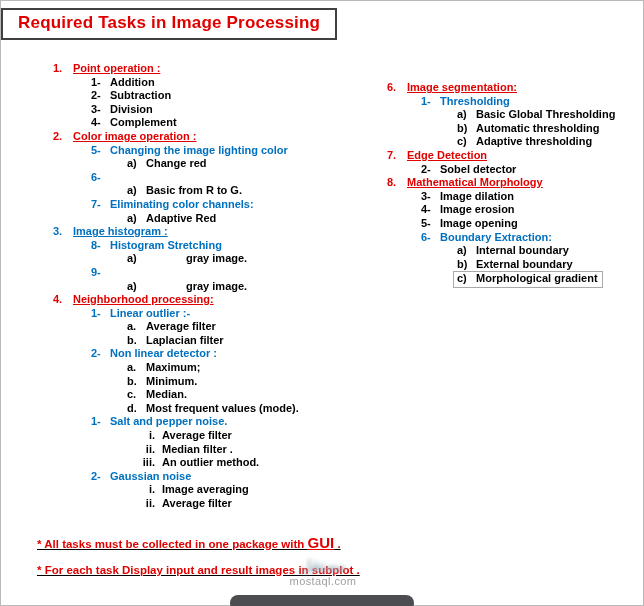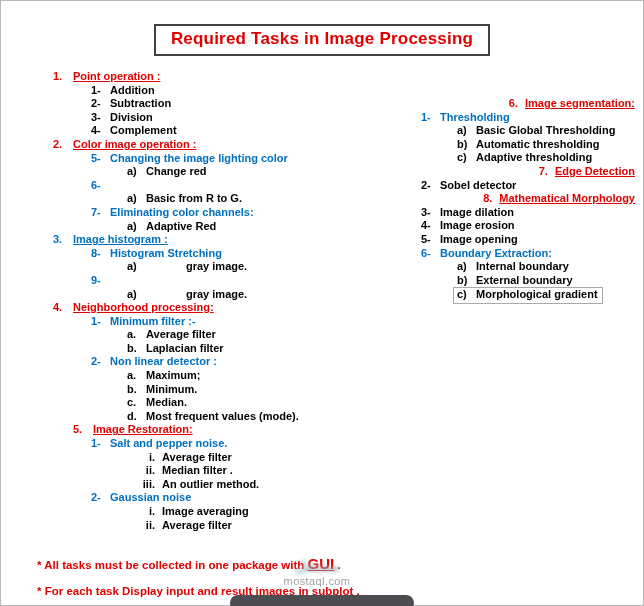--- a/index.html
+++ b/index.html
@@ -8,41 +8,41 @@
     background: #ffffff;
     font-family: "Liberation Sans", sans-serif;
     position: relative;
     overflow: hidden;
   }
   .page {
     position: absolute; inset: 0;
     border: 1px solid #b9b9b9;
     background: #ffffff;
   }
-  .title-wrap { text-align: center; padding-top: 7px; margin-top: 16px; }
+  .title-wrap { text-align: left; padding-top: 7px; }
   .title-box {
     display: inline-block;
     border: 2px solid #404040;
     padding: 3px 15px 5px;
     color: var(--red, #e10000);
     font-size: 17px;
     font-weight: 700;
     letter-spacing: .2px;
   }
   .content {
     display: flex;
     align-items: flex-start;
     padding: 14px 0 0 36px;
   }
   .col { font-size: 11px; line-height: 13.6px; font-weight: 700; }
-  .col--left  { width: 348px; }
+  .col--left  { width: 348px; margin-top: 8px; }
   .col--right { width: 250px; margin-top: 27px; }
 
   .sec-head { margin-left: 16px; }
-  .col--right .sec-head { margin-left: 2px; text-align: right; }
+  .col--right .sec-head { margin-left: 2px; }
   .sec-head.indent { margin-left: 36px; }
   .sec-num { display: inline-block; min-width: 13px; margin-right: 7px; }
   .sec-title { text-decoration: underline; }
 
   .item { display: flex; }
   .item .marker { min-width: 17px; margin-right: 2px; flex: none; }
   .item.l1 { margin-left: 54px; }
   .item.l2 { margin-left: 90px; }
   .item.rom { margin-left: 96px; }
   .item.rom .marker { min-width: 22px; text-align: right; margin-right: 7px; }
@@ -54,32 +54,32 @@
   .c-blue  { color: var(--blue, #0070c0); }
   .c-black { color: var(--black, #000000); }
 
   .boxed {
     display: inline-flex;
     border: 1px solid #a9a9a9;
     padding: 0 4px 1px 3px;
     margin-left: -4px;
   }
 
-  .footnotes { margin: 24px 0 0 36px; }
+  .footnotes { margin: 24px 0 0 36px; text-decoration: underline; }
   .footnote {
     color: var(--red, #e10000);
     font-weight: 700;
     font-size: 11.5px;
     line-height: 15px;
     margin-bottom: 11px;
   }
   .fn-gui { font-size: 15px; text-decoration: underline; }
 
   .watermark {
-    position: absolute; left: 270px; top: 556px;
+    position: absolute; left: 276px; top: 556px;
     width: 92px; text-align: center;
     pointer-events: none;
   }
   .wm-line1 {
     color: #9ab0bd; font-size: 15px; font-weight: 700;
     filter: blur(2px);
   }
   .wm-line2 { color: #a0a0a0; font-size: 11px; letter-spacing: .4px; }
 
   .viewer-bar {
@@ -162,21 +162,21 @@
           </div>
           <div class="item l2 c-black tab">
             <span class="marker">a)</span>
             <span class="txt">gray image.</span>
           </div>
         </div>
         <div class="section">
           <div class="sec-head"><span class="sec-num c-red">4.</span><span class="sec-title c-red">Neighborhood processing:</span></div>
           <div class="item l1 c-blue">
             <span class="marker">1-</span>
-            <span class="txt">Minimum filter :-</span>
+            <span class="txt">Linear outlier :-</span>
           </div>
           <div class="item l2 c-black">
             <span class="marker">a.</span>
             <span class="txt">Average filter</span>
           </div>
           <div class="item l2 c-black">
             <span class="marker">b.</span>
             <span class="txt">Laplacian  filter</span>
           </div>
           <div class="item l1 c-blue">
@@ -194,21 +194,20 @@
           <div class="item l2 c-black">
             <span class="marker">c.</span>
             <span class="txt">Median.</span>
           </div>
           <div class="item l2 c-black">
             <span class="marker">d.</span>
             <span class="txt">Most frequent values (mode).</span>
           </div>
         </div>
         <div class="section">
-          <div class="sec-head indent"><span class="sec-num c-red">5.</span><span class="sec-title c-red">Image Restoration:</span></div>
           <div class="item l1 c-blue">
             <span class="marker">1-</span>
             <span class="txt">Salt and pepper noise.</span>
           </div>
           <div class="item rom c-black">
             <span class="marker">i.</span>
             <span class="txt">Average filter</span>
           </div>
           <div class="item rom c-black">
             <span class="marker">ii.</span>

